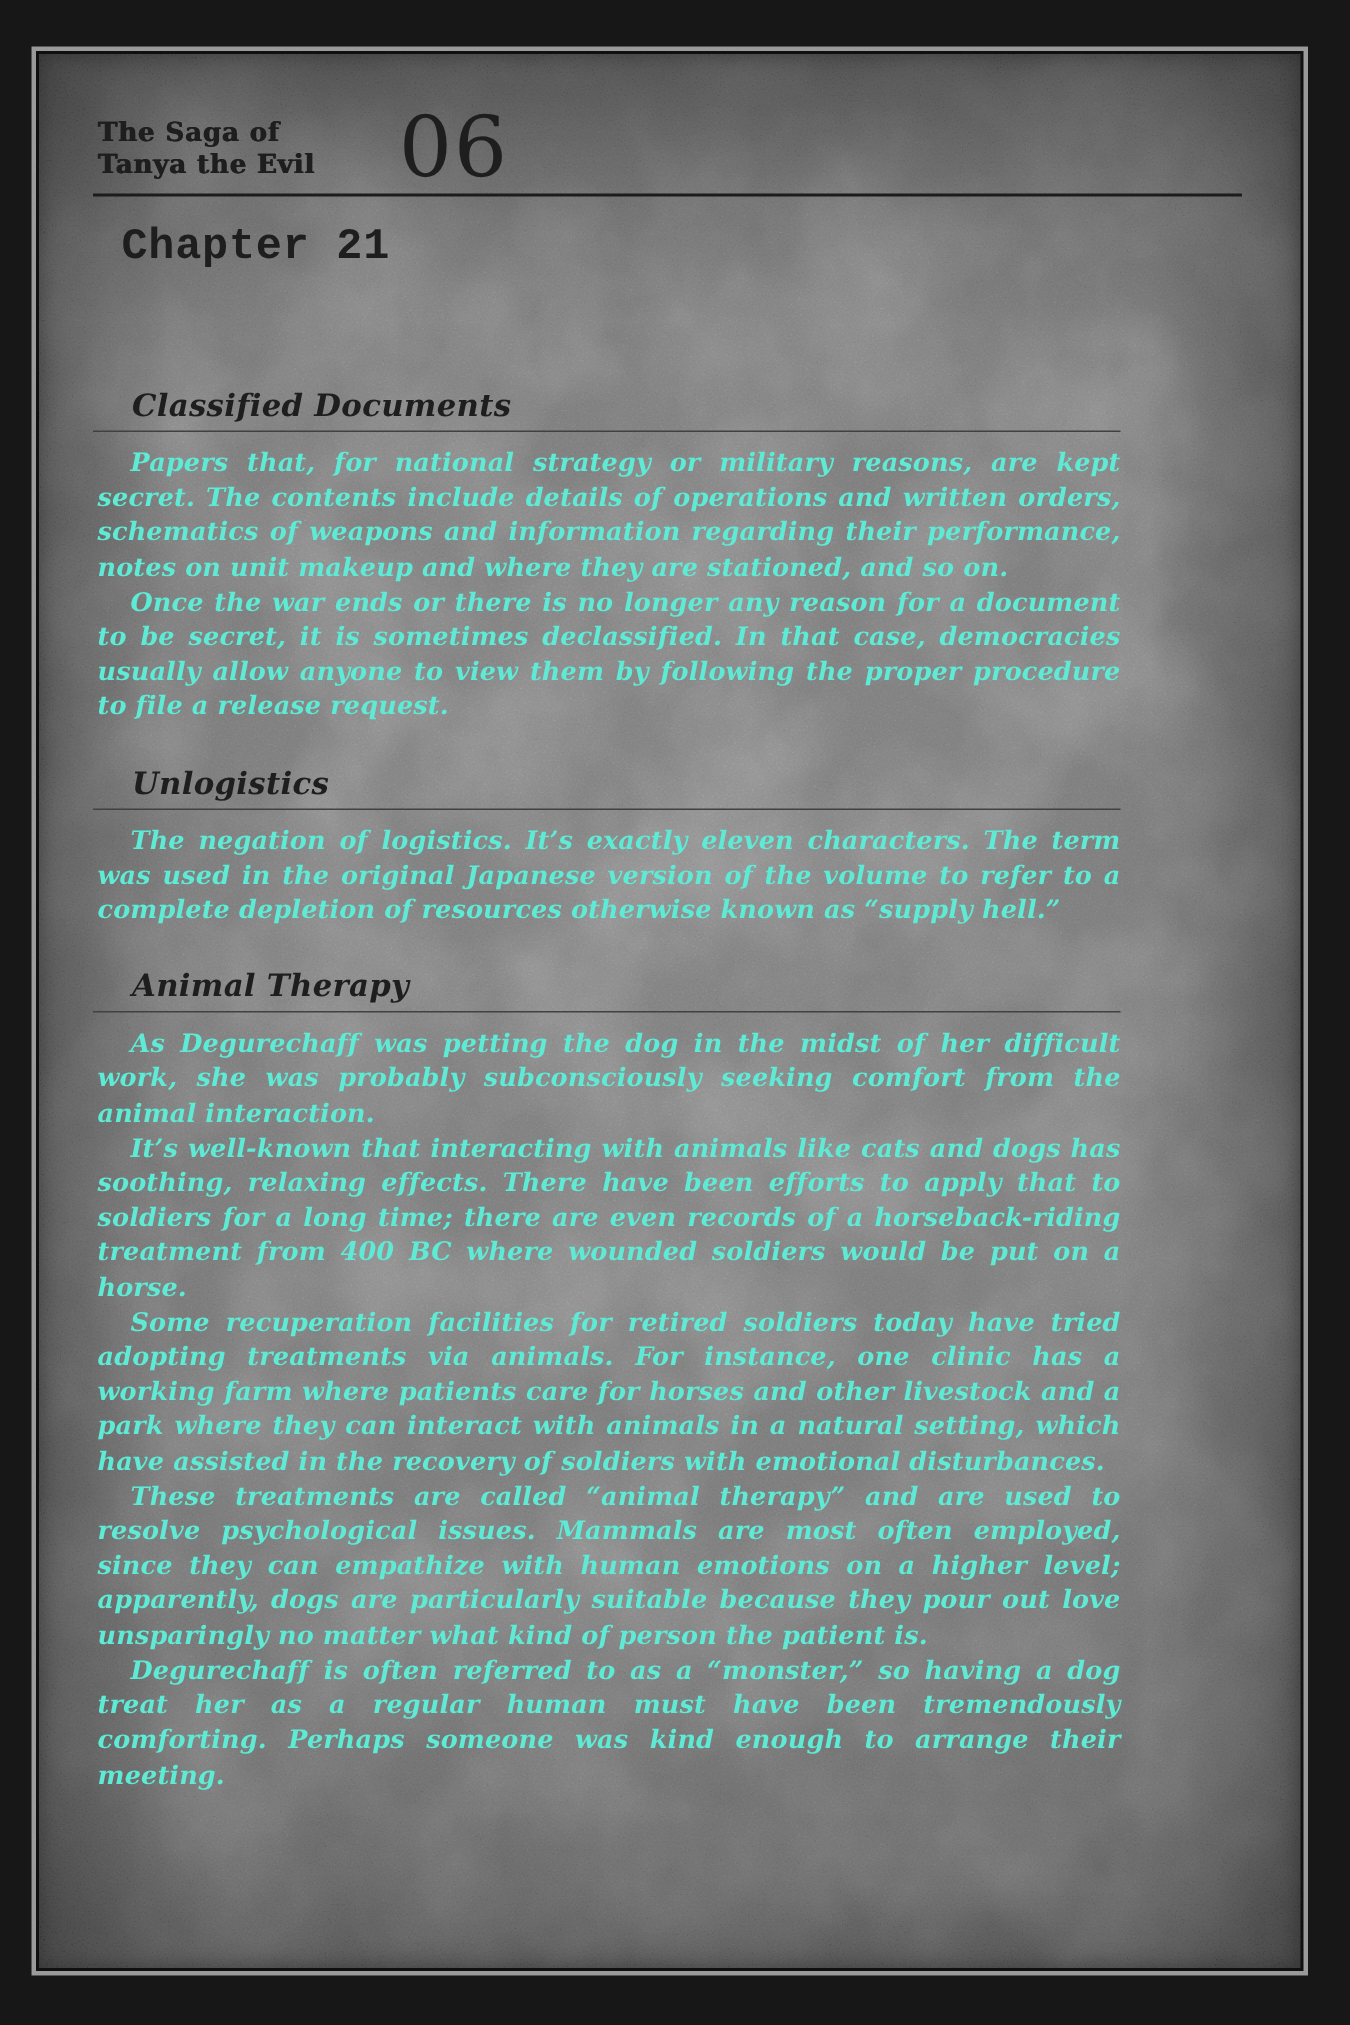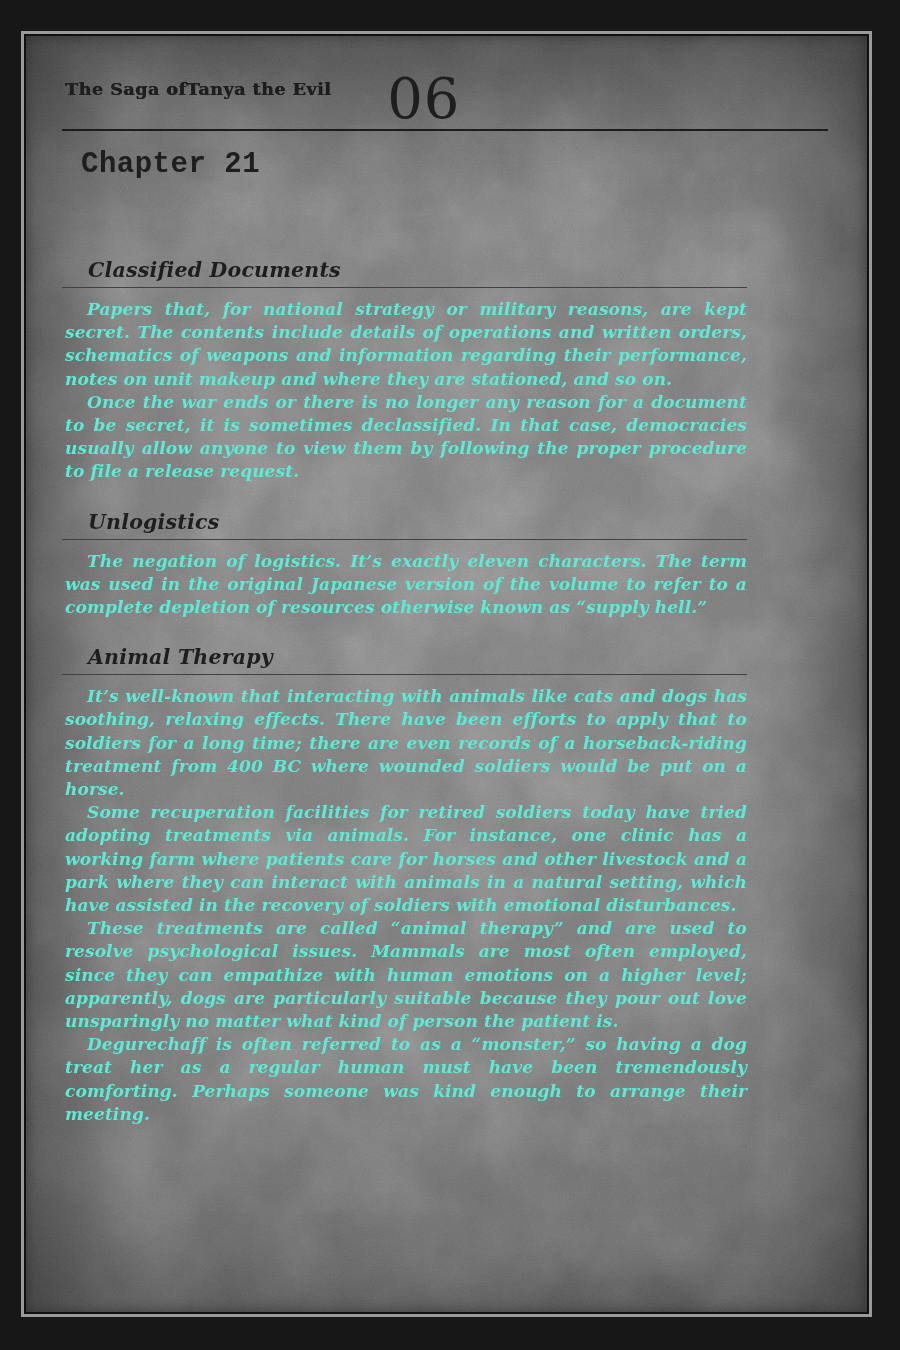--- a/index.html
+++ b/index.html
@@ -52,21 +52,21 @@
   
   .masthead {
     position: absolute;
     left: 65px; top: 79px;
     display: flex;
     align-items: flex-start;
     gap: 12px;
   }
   .series-title {
     display: flex;
-    flex-direction: row;
+    flex-direction: column;
     font-weight: 700;
     font-size: 17.5px;
     line-height: 21px;
     letter-spacing: 0.5px;
     text-shadow: 0.6px 0 0 currentColor;
   }
   .volume {
     font-weight: 400;
     font-size: 56px;
     line-height: 44px;
@@ -190,20 +190,21 @@
 
       <section>
         <h2>Unlogistics</h2>
         <div class="rule"></div>
         <p>The negation of logistics. It’s exactly eleven characters. The term was used in the original Japanese version of the volume to refer to a complete depletion of resources otherwise known as “supply hell.”</p>
       </section>
 
       <section>
         <h2>Animal Therapy</h2>
         <div class="rule"></div>
+        <p>As Degurechaff was petting the dog in the midst of her difficult work, she was probably subconsciously seeking comfort from the animal interaction.</p>
         <p>It’s well-known that interacting with animals like cats and dogs has soothing, relaxing effects. There have been efforts to apply that to soldiers for a long time; there are even records of a horseback-riding treatment from 400 BC where wounded soldiers would be put on a horse.</p>
         <p>Some recuperation facilities for retired soldiers today have tried adopting treatments via animals. For instance, one clinic has a working farm where patients care for horses and other livestock and a park where they can interact with animals in a natural setting, which have assisted in the recovery of soldiers with emotional disturbances.</p>
         <p>These treatments are called “animal therapy” and are used to resolve psychological issues. Mammals are most often employed, since they can empathize with human emotions on a higher level; apparently, dogs are particularly suitable because they pour out love unsparingly no matter what kind of person the patient is.</p>
         <p>Degurechaff is often referred to as a “monster,” so having a dog treat her as a regular human must have been tremendously comforting. Perhaps someone was kind enough to arrange their meeting.</p>
       </section>
 
     </main>
   </div>
 </div>
 

